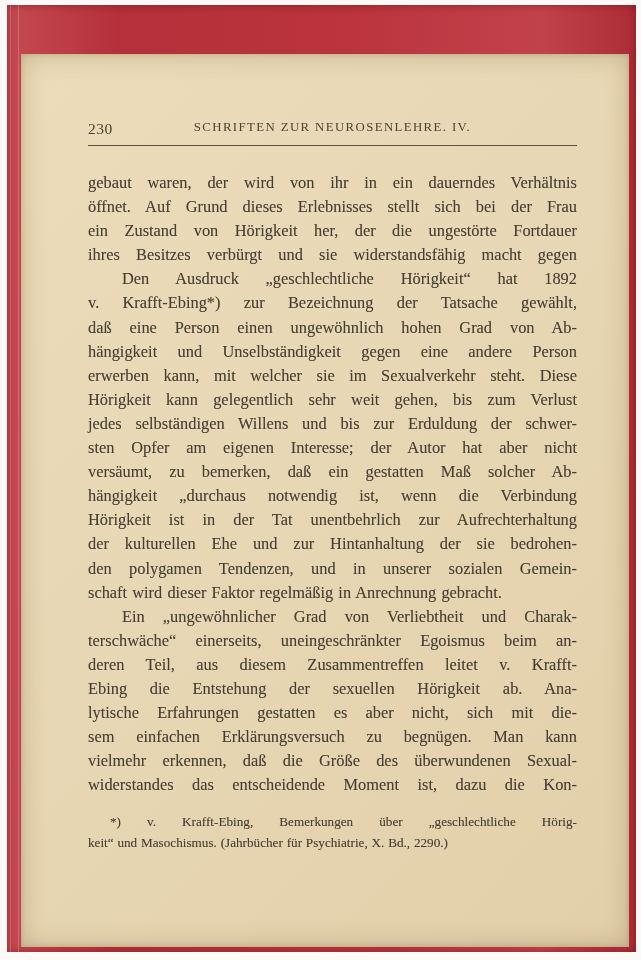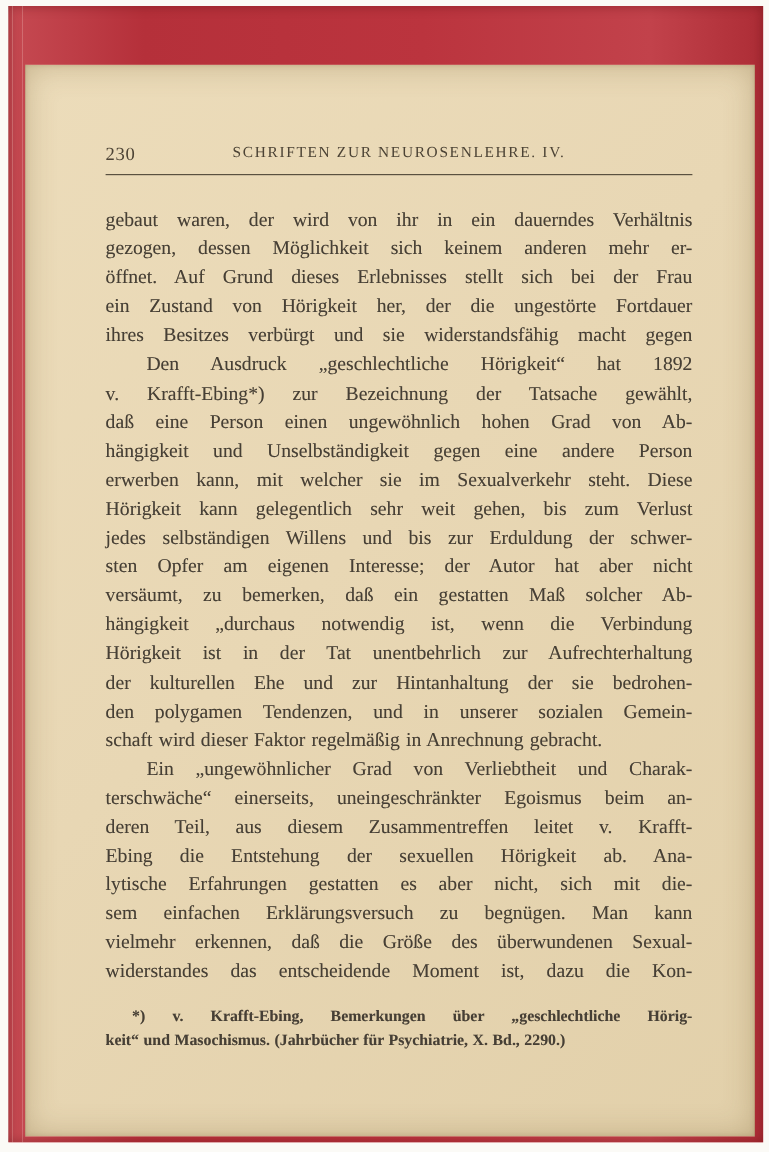--- a/index.html
+++ b/index.html
@@ -69,39 +69,37 @@
   .line.last {
     text-align-last: left;
   }
   .para.indent .line:first-child { text-indent: 34px; }
   .footnote {
     margin-top: 15px;
     font-size: 13.2px;
     line-height: 20.2px;
     word-spacing: .5px;
     text-shadow: 0 0 .4px rgba(70,60,45,.35);
-    font-weight: bold;
   }
   .footnote .line:first-child { text-indent: 22px; }
 </style>
 </head>
 <body>
 
 <div class="scan-frame">
   <div class="paper">
 
     <div class="page-header">
       <span class="page-number">230</span>
       <span class="running-title">SCHRIFTEN ZUR NEUROSENLEHRE. IV.</span>
     </div>
 
     <div class="body-text">
       <div class="para">
           <div class="line">gebaut waren, der wird von ihr in ein dauerndes Verhältnis</div>
-          <div class="line">gezogen, dessen Möglichkeit sich keinem anderen mehr er-</div>
           <div class="line">öffnet. Auf Grund dieses Erlebnisses stellt sich bei der Frau</div>
           <div class="line">ein Zustand von Hörigkeit her, der die ungestörte Fortdauer</div>
           <div class="line">ihres Besitzes verbürgt und sie widerstandsfähig macht gegen</div>
         </div>
       <div class="para indent">
           <div class="line">Den Ausdruck „geschlechtliche Hörigkeit“ hat 1892</div>
           <div class="line">v. Krafft-Ebing*) zur Bezeichnung der Tatsache gewählt,</div>
           <div class="line">daß eine Person einen ungewöhnlich hohen Grad von Ab-</div>
           <div class="line">hängigkeit und Unselbständigkeit gegen eine andere Person</div>
           <div class="line">erwerben kann, mit welcher sie im Sexualverkehr steht. Diese</div>

